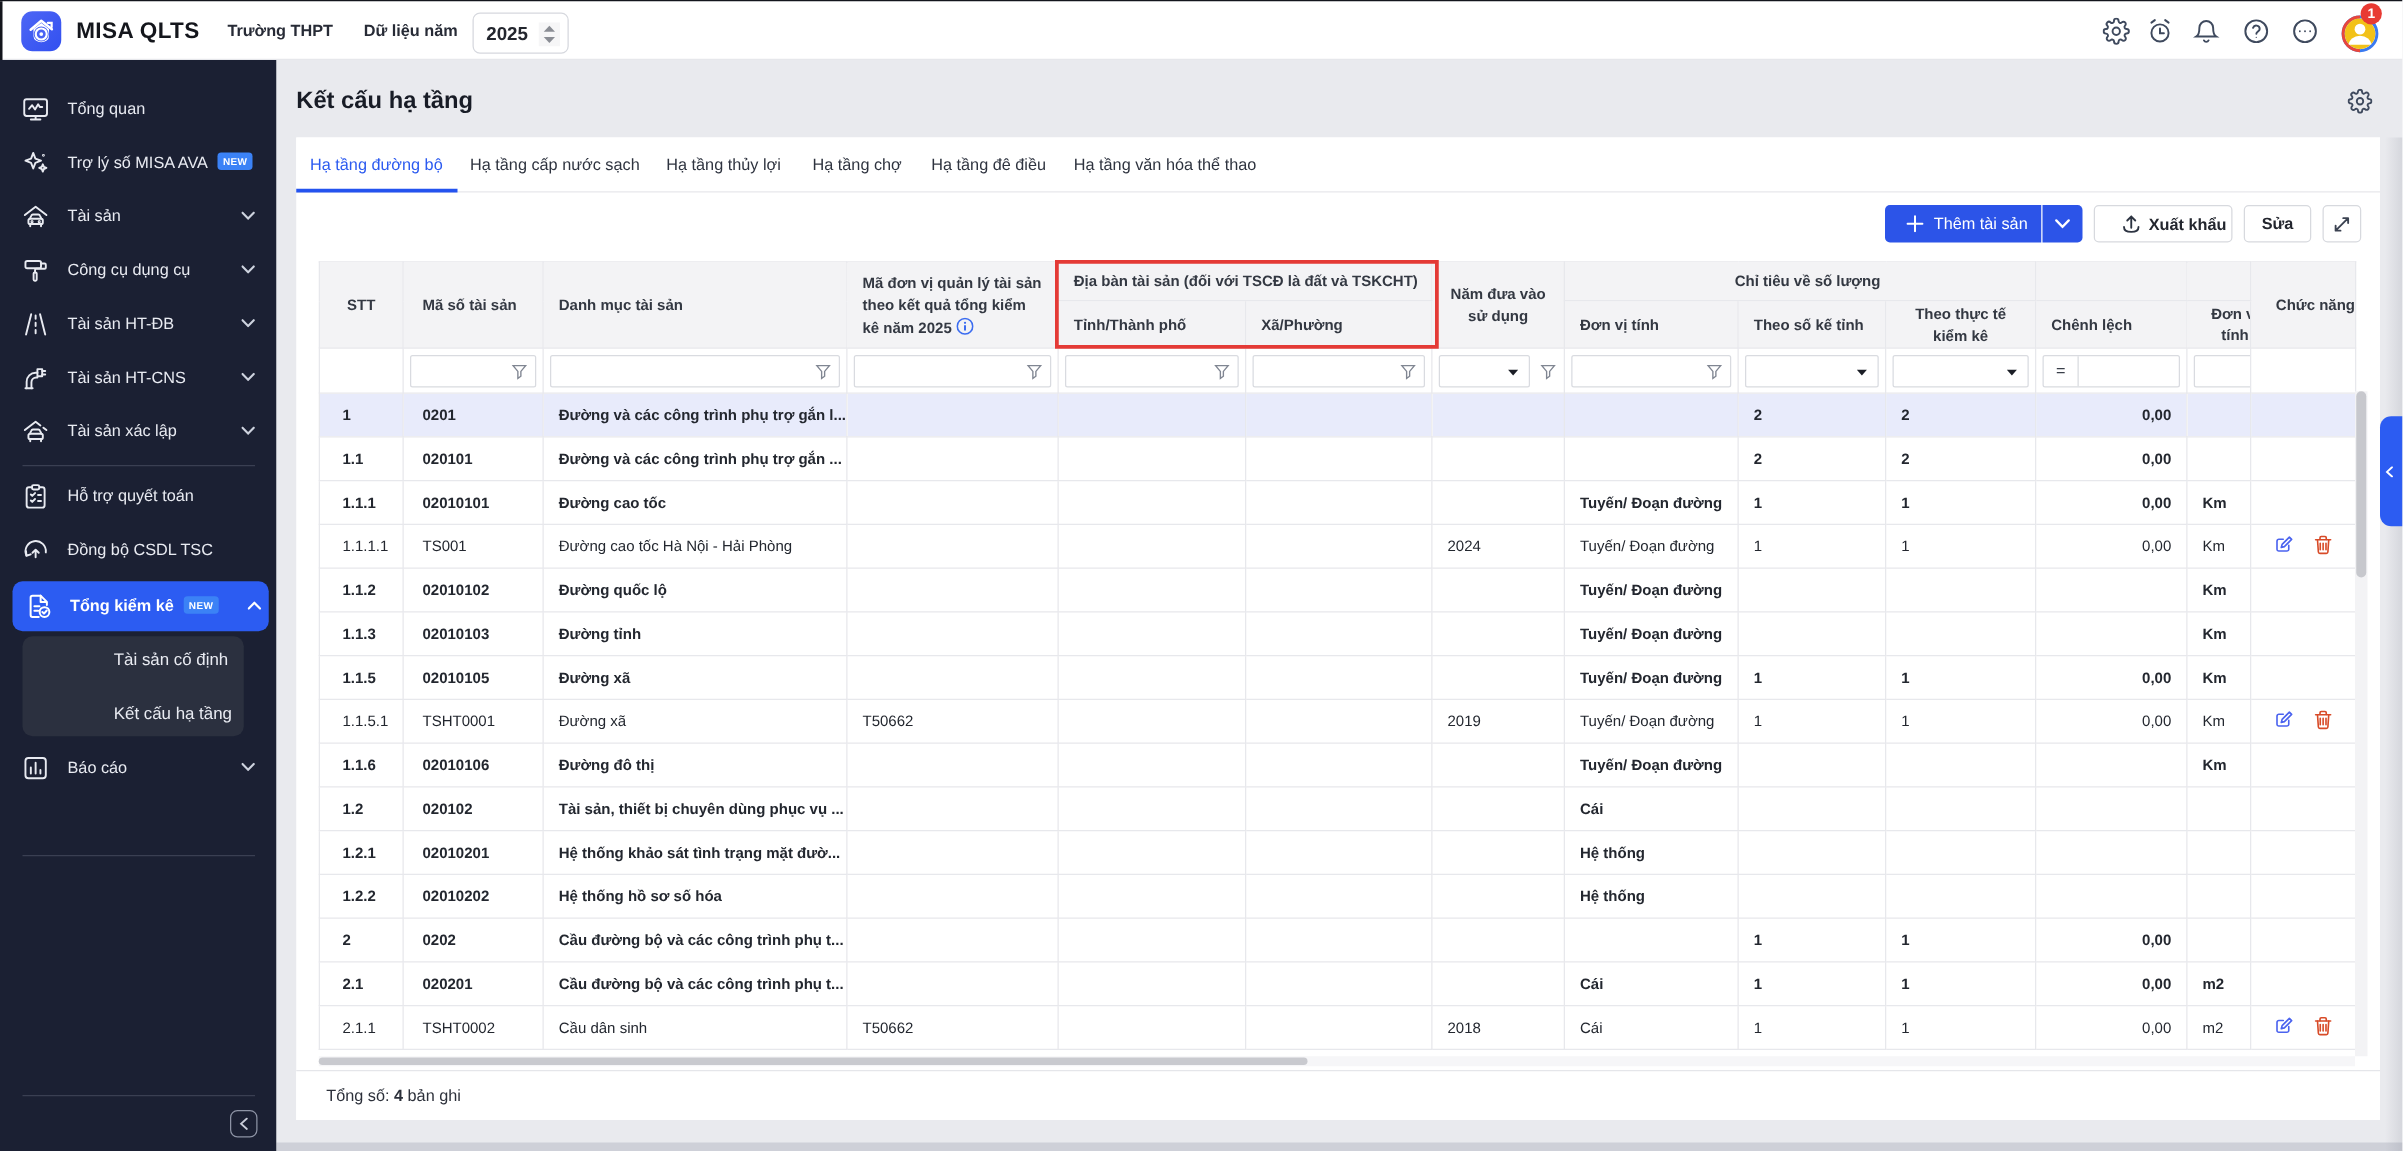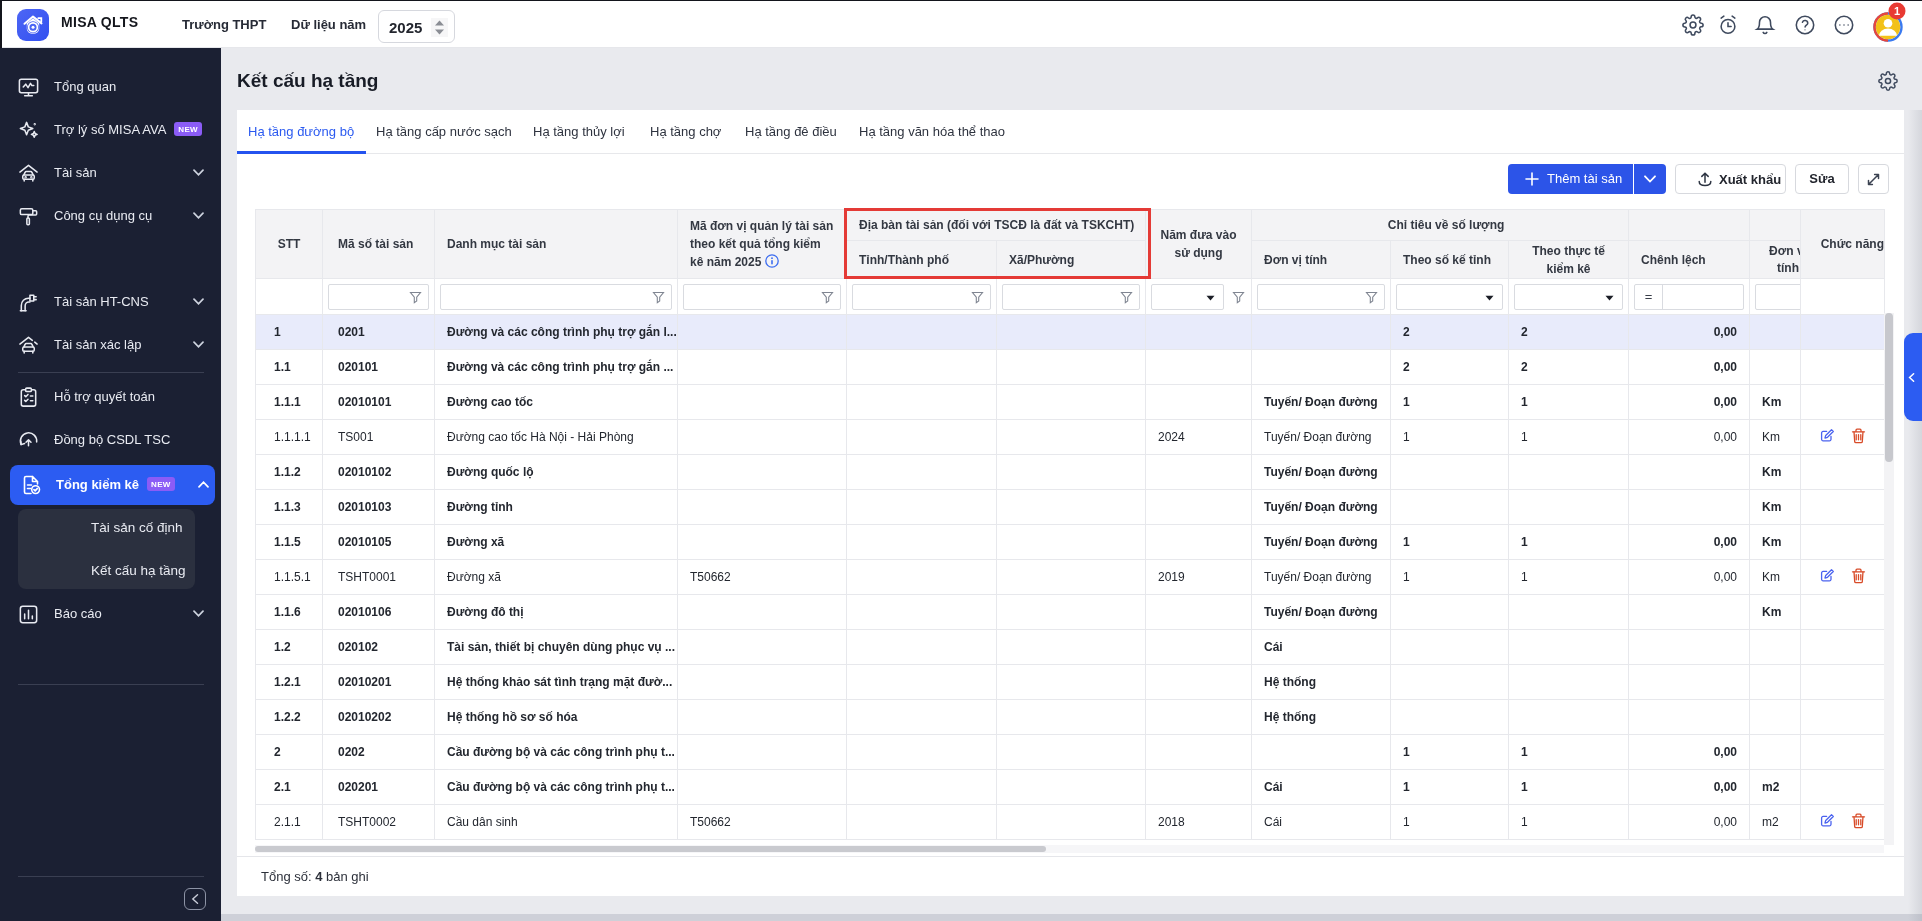--- a/index.html
+++ b/index.html
@@ -2,34 +2,34 @@
 <html><head>
 <meta charset="utf-8">
 <style>
 * { margin:0; padding:0; box-sizing:border-box; }
 html,body { width:1922px; height:921px; overflow:hidden; }
 body { font-family:"Liberation Sans", sans-serif; position:relative; background:#e9eaee; }
 
 
 #topbar { position:absolute; left:0; top:0; width:1922px; height:48px; background:#fff; border-bottom:1px solid #e6e7eb; border-top:1px solid #13151c; z-index:30; }
 #logo { position:absolute; left:17px; top:8px; width:32px; height:32px; border-radius:9px; background:linear-gradient(135deg,#4d66f5,#3250f0); }
-#brand { position:absolute; left:61px; top:13px; font-size:14px; font-weight:bold; color:#14161c; letter-spacing:.3px; }
+#brand { position:absolute; left:61px; top:13px; font-size:18px; font-weight:bold; color:#14161c; letter-spacing:.3px; }
 .tb-txt { position:absolute; top:16px; font-size:13px; font-weight:bold; color:#272b36; }
 #yearbox { position:absolute; left:378px; top:9px; width:77px; height:33px; border:1px solid #d6d8de; border-radius:6px; background:#fff; }
 #yearbox .yr { position:absolute; left:10px; top:8px; font-size:15px; font-weight:bold; color:#23262e; }
 .tb-ic { position:absolute; top:13px; width:22px; height:22px; }
 
 
 #sidebar { position:absolute; left:0; top:48px; width:221px; height:873px; background:#1b2033; z-index:20; }
 .mi { position:absolute; left:0; width:207px; height:43px; }
 .mi .ic { position:absolute; left:17px; top:10px; width:23px; height:23px; }
 .mi .lb { position:absolute; left:54px; top:13px; font-size:13px; color:#e9ebf2; white-space:nowrap; }
 .mi .chev { position:absolute; left:193px; top:17px; }
 .sep { position:absolute; left:18px; width:186px; height:1px; background:#3a3f52; }
-.newb { display:inline-block; background:#8b5cf6; color:#fff; font-size:8px; font-weight:bold; border-radius:3px; padding:3px 4px 2px; vertical-align:2px; margin-left:8px; letter-spacing:.3px; }
+.newb { display:inline-block; background:#3b82f6; color:#fff; font-size:8px; font-weight:bold; border-radius:3px; padding:3px 4px 2px; vertical-align:2px; margin-left:8px; letter-spacing:.3px; }
 #act-item { position:absolute; left:10px; top:417px; width:205px; height:40px; background:#2c5cf2; border-radius:8px; }
 #act-item .lb { position:absolute; left:46px; top:12px; font-size:13px; font-weight:bold; color:#fff; white-space:nowrap; }
 #act-item .ic { position:absolute; left:9px; top:8px; width:24px; height:24px; }
 #submenu { position:absolute; left:18px; top:461px; width:177px; height:80px; background:#2b303f; border-radius:8px; }
 .smi { position:absolute; left:73px; font-size:13.5px; color:#e9ebf2; white-space:nowrap; }
 #collapse-btn { position:absolute; left:184px; top:840px; width:22px; height:22px; border:1.5px solid #8d93a5; border-radius:6px; color:#c9cdd9; font-size:12px; text-align:center; line-height:20px; }
 
 
 #title { position:absolute; left:237px; top:70px; font-size:19px; font-weight:bold; color:#181c26; }
 #gear-tr { position:absolute; left:1878px; top:71px; width:20px; height:20px; }
@@ -173,20 +173,30 @@
         <path d="M1 1.2 L5.5 5.8 L10 1.2"></path>
       </svg>
   </div>
   <div class="mi" style="top:147px;">
     <svg class="ic" viewBox="0 0 24 24" fill="none" stroke="#e8eaf1" stroke-width="1.6" stroke-linecap="round" stroke-linejoin="round">
       <rect x="3.5" y="4" width="13" height="6" rx="1.5"></rect>
       <path d="M16.5 6 h3 a1 1 0 0 1 1 1 v2.5 a1 1 0 0 1-1 1 h-7 a1 1 0 0 0-1 1 v2"></path>
       <rect x="10.3" y="13.5" width="2.6" height="7" rx="1"></rect>
     </svg>
     <div class="lb">Công cụ dụng cụ</div>
+    <svg class="chev" width="11" height="7" viewBox="0 0 11 7" fill="none" stroke="#cdd2de" stroke-width="1.7" stroke-linecap="round">
+        <path d="M1 1.2 L5.5 5.8 L10 1.2"></path>
+      </svg>
+  </div>
+  <div class="mi" style="top:190px;">
+    <svg class="ic" viewBox="0 0 24 24" fill="none" stroke="#e8eaf1" stroke-width="1.6" stroke-linecap="round" stroke-linejoin="round">
+      <path d="M8.3 3.5 L4 20.5 M15.7 3.5 L20 20.5"></path>
+      <path d="M12 4.5 v2.8 M12 10.6 v2.8 M12 16.7 v2.8"></path>
+    </svg>
+    <div class="lb">Tài sản HT-ĐB</div>
     <svg class="chev" width="11" height="7" viewBox="0 0 11 7" fill="none" stroke="#cdd2de" stroke-width="1.7" stroke-linecap="round">
         <path d="M1 1.2 L5.5 5.8 L10 1.2"></path>
       </svg>
   </div>
   <div class="mi" style="top:233px;">
     <svg class="ic" viewBox="0 0 24 24" fill="none" stroke="#e8eaf1" stroke-width="1.6" stroke-linecap="round" stroke-linejoin="round">
       <path d="M4.5 20.5 v-5.5 a7.5 7.5 0 0 1 7.5-7.5 h1.5"></path>
       <path d="M8.5 20.5 v-5 a4 4 0 0 1 4-4 h1"></path>
       <path d="M13.5 4.5 h4 v6 h-4 z"></path>
       <path d="M17.5 6 h2.5 M17.5 9 h2.5 M3.5 20.5 h6"></path>

